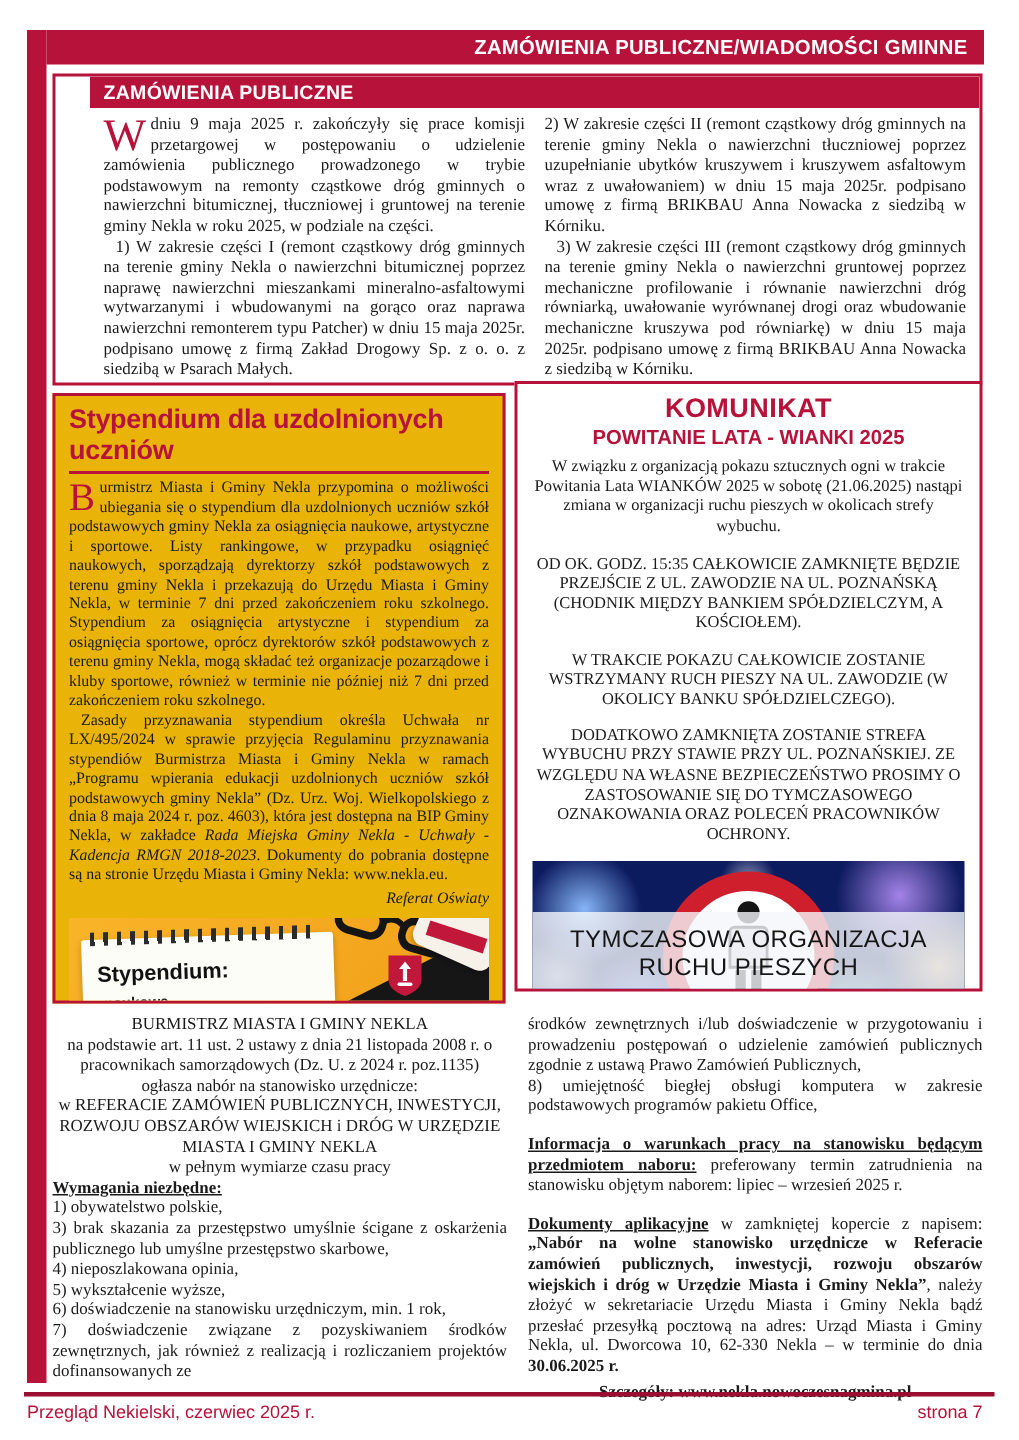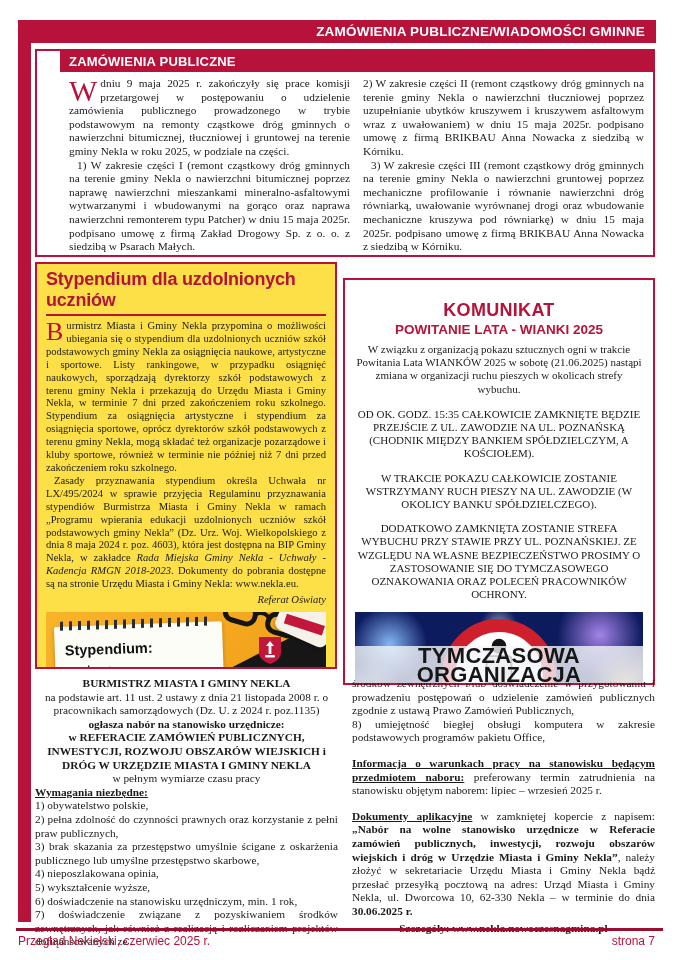--- a/index.html
+++ b/index.html
@@ -29,21 +29,21 @@
     font-family:"Liberation Sans",sans-serif;font-size:13px;font-weight:bold;letter-spacing:.2px;}
   .box1-body{display:flex;gap:13px;padding:5px 9px 4px 9px;}
   .col{flex:1;font-size:11.3px;line-height:13.6px;text-align:justify;hyphens:auto;}
   .col p{text-indent:8px;}
   .col p.first{text-indent:0;}
   .dropcap{float:left;font-size:30px;line-height:25px;color:var(--red);padding:1px 3px 0 0;font-weight:normal;}
   .sig{font-style:italic;text-align:right;margin-top:3px;text-indent:0 !important;}
 
   
   .box2{position:absolute;left:35px;top:262px;width:302px;height:407px;border:2px solid var(--red);
-    background:#fde047;padding:5px 9px 8px 9px;overflow:hidden;}
+    background:#eab308;padding:5px 9px 8px 9px;overflow:hidden;}
   .box2 h2{
     font-family:"Liberation Sans",sans-serif;color:var(--red);font-size:18px;font-weight:bold;
     letter-spacing:-.2px;border-bottom:2px solid var(--red);padding-bottom:3px;margin-bottom:4px;
   }
   .box2 .body{font-size:10.6px;line-height:12.9px;text-align:justify;hyphens:auto;}
   .box2 .body p+p{text-indent:8px;}
   .box2 .dropcap{font-size:26px;line-height:22px;}
 
   
   .stip-img{position:relative;margin-top:5px;width:100%;height:114px;overflow:hidden;
@@ -56,50 +56,50 @@
   .nb-item{font-family:"Liberation Sans",sans-serif;font-weight:bold;font-size:10px;color:#222;margin:0 0 7px 8px;}
   .crest{position:absolute;right:44px;top:24px;}
   .grad-cap{position:absolute;right:-58px;bottom:-74px;width:200px;height:150px;background:#161616;
     transform:rotate(-27deg);border-radius:4px;}
   .glasses{position:absolute;right:26px;top:-6px;transform:rotate(16deg);}
   .diploma{position:absolute;right:-8px;top:-10px;width:56px;height:38px;background:#f6f2ea;
     border-radius:8px;transform:rotate(24deg);box-shadow:0 2px 3px rgba(0,0,0,.2);}
   .diploma .ribbon{position:absolute;left:8px;top:18px;width:40px;height:10px;background:#c0173a;transform:rotate(-6deg);}
 
   
-  .box3{position:absolute;left:343px;top:278px;width:312px;height:407px;border:2px solid var(--red);
-    background:#fff;padding:20px 10px 8px 10px;text-align:center;overflow:hidden;}
+  .box3{position:absolute;left:343px;top:254px;width:312px;height:407px;border:2px solid var(--red);
+    background:#fff;padding:6px 10px 8px 10px;text-align:center;overflow:hidden;}
   .box3 h2{font-family:"Liberation Sans",sans-serif;color:var(--red);font-size:18px;font-weight:bold;letter-spacing:.3px;}
   .box3 h3{font-family:"Liberation Sans",sans-serif;color:var(--red);font-size:13.5px;font-weight:bold;margin:1px 0 6px 0;text-align:center;}
   .box3 p{font-size:11px;line-height:13.2px;margin-bottom:12px;}
   .box3 p.caps{margin-bottom:11px;}
 
   
   .fw-img{position:relative;width:100%;height:128px;overflow:hidden;background:
     radial-gradient(circle at 12% 25%, rgba(140,190,255,.95) 0, rgba(140,190,255,0) 14%),
     radial-gradient(circle at 85% 18%, rgba(190,150,255,.85) 0, transparent 16%),
     radial-gradient(circle at 75% 85%, rgba(110,230,190,.8) 0, transparent 18%),
     radial-gradient(circle at 25% 80%, rgba(100,150,255,.85) 0, transparent 17%),
     radial-gradient(circle at 50% 10%, rgba(255,255,255,.5) 0, transparent 10%),
     radial-gradient(circle at 94% 55%, rgba(255,210,130,.7) 0, transparent 13%),
     radial-gradient(circle at 6% 60%, rgba(255,255,255,.45) 0, transparent 10%),
     #0c1a5e;}
   .sign-circle{position:absolute;left:50%;top:50%;transform:translate(-50%,-50%);
     width:114px;height:114px;border-radius:50%;background:#fff;border:13px solid var(--sign-red);z-index:1;}
   .sign-circle svg{position:absolute;left:50%;top:50%;transform:translate(-50%,-50%);}
   .sign-band{position:absolute;left:0;right:0;top:34px;height:56px;background:rgba(244,246,250,.8);
     z-index:2;display:flex;flex-direction:column;justify-content:center;}
-  .sign-band div{font-family:"Liberation Sans",sans-serif;font-weight:bold;color:#161616;
-    font-size:22px;line-height:19px;letter-spacing:.3px;}
+  .sign-band div{font-family:"Liberation Sans",sans-serif;font-weight:normal;color:#161616;
+    font-size:16px;line-height:19px;letter-spacing:.3px;}
 
   
   .bottom{position:absolute;left:35px;top:677px;width:620px;display:flex;gap:14px;}
   .jcol{flex:1;font-size:11.3px;line-height:13.6px;text-align:justify;hyphens:auto;}
   .job-head{text-align:center;}
-  .job-head .b{font-weight:bold;}
+  .job-head .b{font-weight:normal;}
   .req-h{font-weight:bold;text-decoration:underline;}
   .jcol p.item{text-align:justify;}
   .jcol .gap{height:12px;}
   .lbl{font-weight:bold;text-decoration:underline;}
   .b{font-weight:bold;}
   .details{font-weight:bold;text-align:center;margin-top:3px;}
 
   
   .footer-rule{position:absolute;left:16px;top:928px;width:647px;height:3px;background:var(--dark-red);}
   .footer-l{position:absolute;left:18px;top:934px;color:var(--red);font-family:"Liberation Sans",sans-serif;font-size:12px;text-align:center;}
@@ -192,21 +192,20 @@
   <div class="jcol">
     <div class="job-head">
       <div class="b">BURMISTRZ  MIASTA I GMINY NEKLA</div>
       <div>na podstawie art. 11 ust. 2 ustawy z dnia 21 listopada 2008 r. o pracownikach samorządowych (Dz. U. z  2024 r.  poz.1135)</div>
       <div class="b">ogłasza nabór na stanowisko urzędnicze:</div>
       <div class="b">w REFERACIE ZAMÓWIEŃ PUBLICZNYCH, INWESTYCJI, ROZWOJU OBSZARÓW WIEJSKICH i DRÓG W URZĘDZIE MIASTA I GMINY NEKLA</div>
       <div>w pełnym wymiarze czasu pracy</div>
     </div>
     <div class="req-h">Wymagania niezbędne:</div>
     <p class="item">1) obywatelstwo polskie,</p>
-    <p class="item">2) pełna zdolność do czynności prawnych oraz korzystanie z pełni praw publicznych,</p>
     <p class="item">3) brak skazania za przestępstwo umyślnie ścigane z oskarżenia publicznego lub umyślne przestępstwo skarbowe,</p>
     <p class="item">4) nieposzlakowana opinia,</p>
     <p class="item">5) wykształcenie wyższe,</p>
     <p class="item">6) doświadczenie na stanowisku urzędniczym, min. 1 rok,</p>
     <p class="item">7) doświadczenie związane z pozyskiwaniem środków zewnętrznych, jak również z realizacją i rozliczaniem projektów dofinansowanych ze</p>
   </div>
   <div class="jcol">
     <p class="item">środków zewnętrznych i/lub doświadczenie w przygotowaniu i prowadzeniu postępowań o udzielenie zamówień publicznych zgodnie z ustawą Prawo Zamówień Publicznych,</p>
     <p class="item">8) umiejętność biegłej obsługi komputera w  zakresie podstawowych programów pakietu Office,</p>
     <div class="gap"></div>

